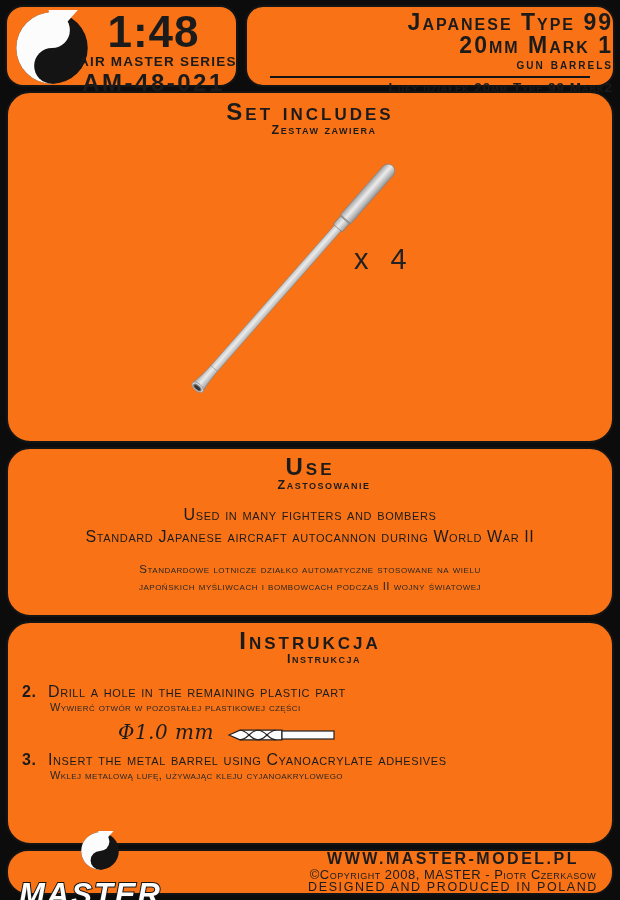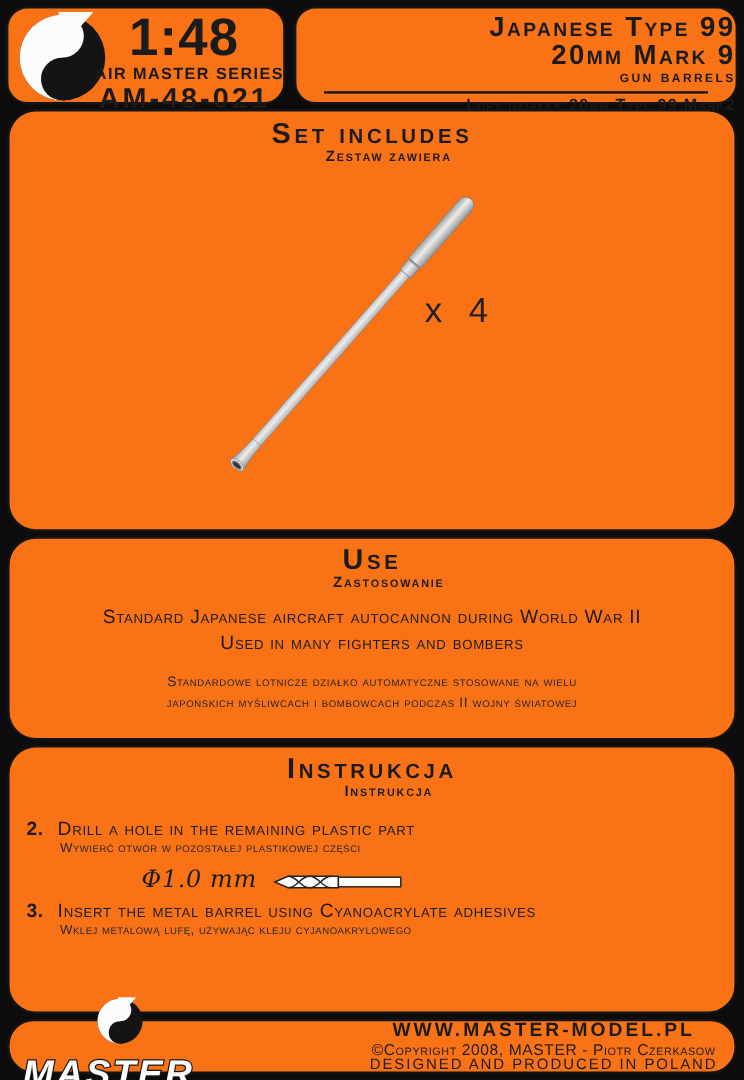--- a/index.html
+++ b/index.html
@@ -78,21 +78,21 @@
     </svg>
     <div class="hdr-left-text">
       <div class="scale">1:48</div>
       <div class="series">AIR MASTER SERIES</div>
       <div class="code">AM-48-021</div>
     </div>
   </div>
 
   <div class="box hdr-right">
     <div class="hdr-title sc">Japanese Type 99</div>
-    <div class="hdr-title sc">20mm Mark 9</div>
+    <div class="hdr-title sc">20mm Mark 1</div>
     <div class="hdr-sub sc">gun barrels</div>
     <div class="hdr-rule"></div>
     <div class="hdr-sub-pl sc">Lufy działek 20mm Type 99 Mark2</div>
   </div>
 
   <div class="box section set-box">
     <div class="sec-title sc">Set includes</div>
     <div class="sec-title-pl sc">Zestaw zawiera</div>
 
     <svg class="barrel-svg" width="604" height="348" viewBox="0 0 604 348">
@@ -122,22 +122,22 @@
       </g>
     </svg>
 
     <div class="qty">x 4</div>
   </div>
 
   <div class="box section use-box">
     <div class="sec-title sc">Use</div>
     <div class="sec-title-pl sc">Zastosowanie</div>
     <div class="use-en">
+      <div class="use-line sc">Used in many fighters and bombers</div>
       <div class="use-line sc">Standard Japanese aircraft autocannon during World War II</div>
-      <div class="use-line sc">Used in many fighters and bombers</div>
     </div>
     <div class="use-pl">
       <div class="sc">Standardowe lotnicze działko automatyczne stosowane na wielu</div>
       <div class="sc">japońskich myśliwcach i bombowcach podczas II wojny światowej</div>
     </div>
   </div>
 
   <div class="box section ins-box">
     <div class="ins-head">
       <div class="sec-title sc">Instrukcja</div>

